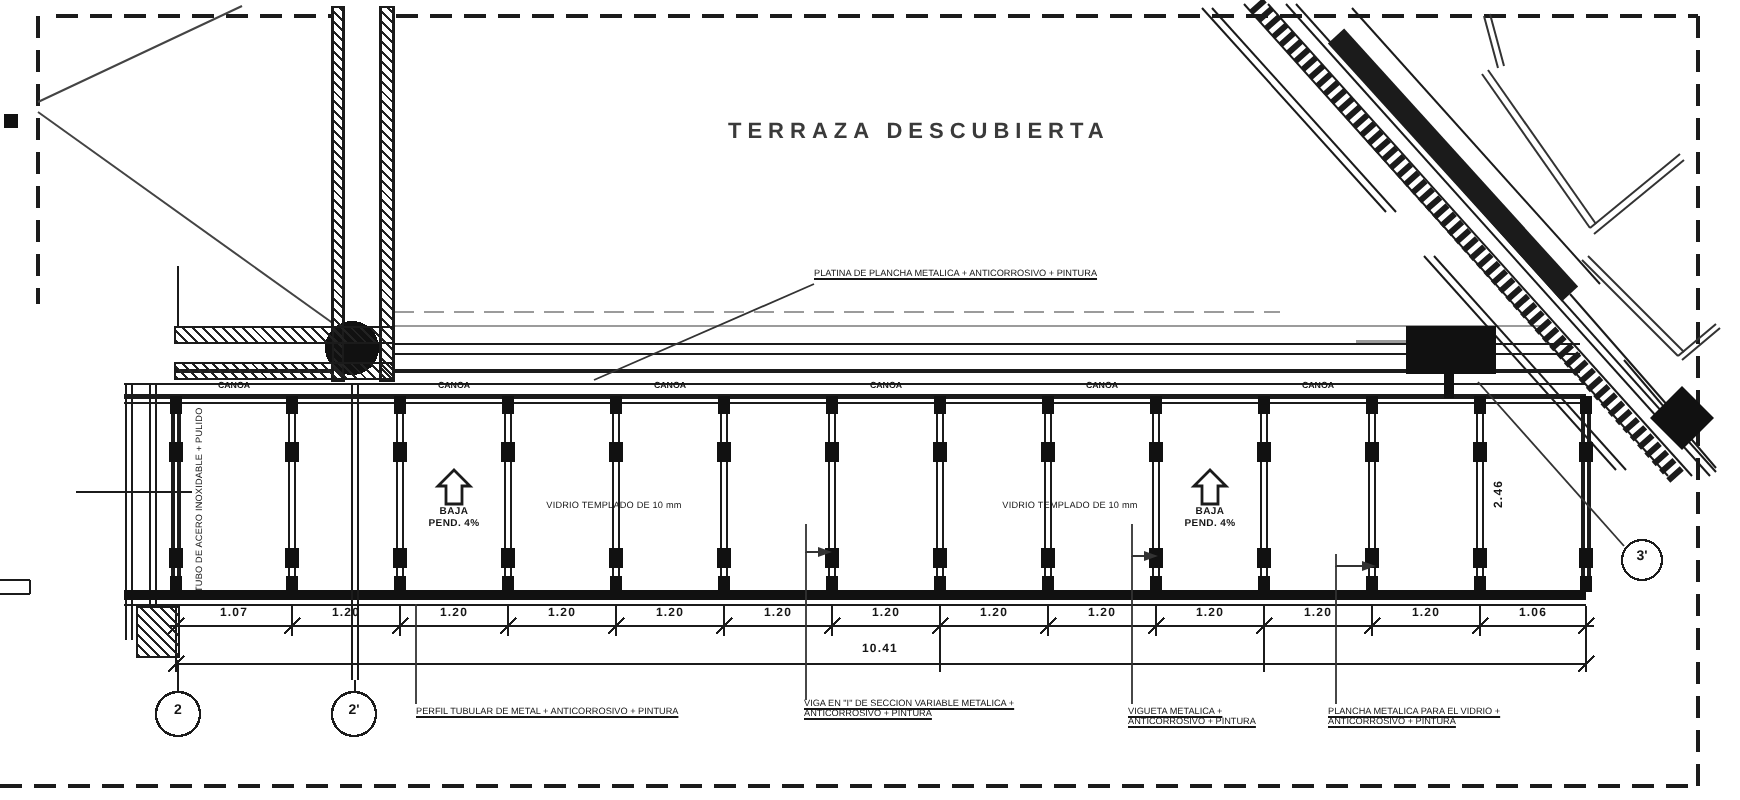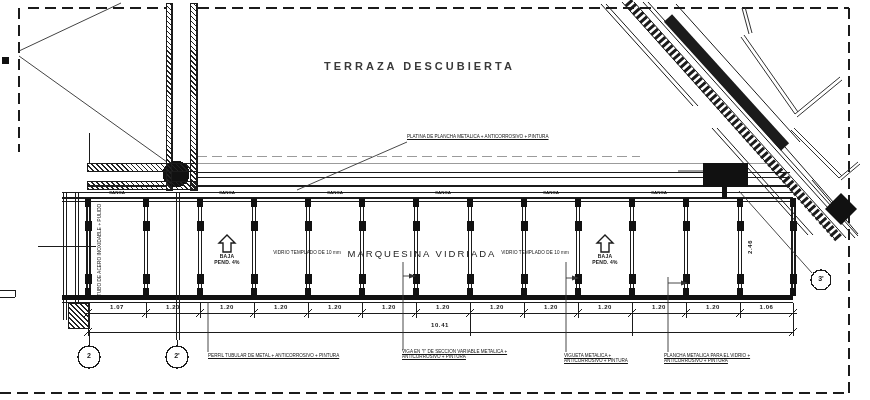--- a/index.html
+++ b/index.html
@@ -2,21 +2,21 @@
 <html><head>
 <meta charset="utf-8">
 <style>
   html,body{margin:0;padding:0;background:#fff;}
   #stage{
     position:relative;width:870px;height:400px;background:#fff;overflow:hidden;
     font-family:"Liberation Sans", sans-serif;color:#111;
   }
   #stage svg{position:absolute;left:0;top:0;}
   .t{position:absolute;color:#151515;line-height:1.15;}
-  .title{font-size:11px;letter-spacing:3px;font-weight:bold;color:#3a3a3a;}
+  .title{font-size:11px;letter-spacing:3px;font-weight:bold;color:#3a3a3a;margin-left:40px;}
   .big{font-size:9.5px;letter-spacing:2px;color:#222;}
   .tiny{font-size:5px;letter-spacing:0.2px;}
   .tiny2{font-size:4.6px;letter-spacing:0.1px;}
   .dim{font-size:6px;font-weight:bold;letter-spacing:0.6px;text-align:center;}
   .note{font-size:4.6px;text-decoration:underline;}
   .vert{writing-mode:vertical-rl;transform:rotate(180deg);}
   .bubble-label{font-size:7px;font-weight:bold;text-align:center;}
   .center{text-align:center;}
   .hatchbox{position:absolute;background:
     repeating-linear-gradient(45deg,#222 0 1px,transparent 1px 3.5px);
@@ -281,21 +281,20 @@
   <div class="hatchbox" style="left:166px;top:3px;width:6px;height:188px;"></div>
   <div class="hatchbox" style="left:190px;top:3px;width:7px;height:188px;"></div>
   <div class="hatchbox" style="left:87px;top:163px;width:110px;height:9px;"></div>
   <div class="hatchbox" style="left:87px;top:181px;width:110px;height:9px;"></div>
   <div class="hatchbox" style="left:68px;top:303px;width:22px;height:26px;border-width:1.5px;"></div>
 
   <div class="t title" style="left:324px;top:60px;">TERRAZA  DESCUBIERTA</div>
 
   <div class="t note" style="left:407px;top:134px;white-space:nowrap;">PLATINA DE PLANCHA METALICA + ANTICORROSIVO + PINTURA</div>
 
-  <div class="t big center" style="left:342px;top:249px;width:160px;">MARQUESINA  VIDRIADA</div>
 
   <div class="t tiny2 center" style="left:267px;top:250px;width:80px;">VIDRIO TEMPLADO DE 10 mm</div>
   <div class="t tiny2 center" style="left:495px;top:250px;width:80px;">VIDRIO TEMPLADO DE 10 mm</div>
 
   <svg width="20" height="20" style="position:absolute;left:217px;top:234px;">
     <path d="M6,18 L6,9 L2,9 L10,1 L18,9 L14,9 L14,18 Z" fill="#fff" stroke="#1b1b1b" stroke-width="1.4"></path>
   </svg>
   <div class="t tiny center" style="left:207px;top:254px;width:40px;font-weight:bold;">BAJA</div>
   <div class="t tiny center" style="left:207px;top:260px;width:40px;font-weight:bold;">PEND. 4%</div>
 

